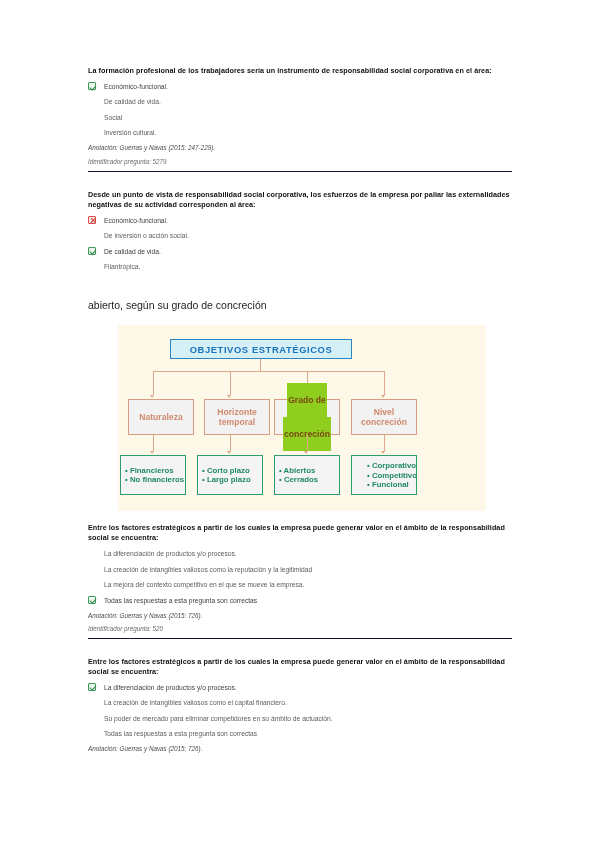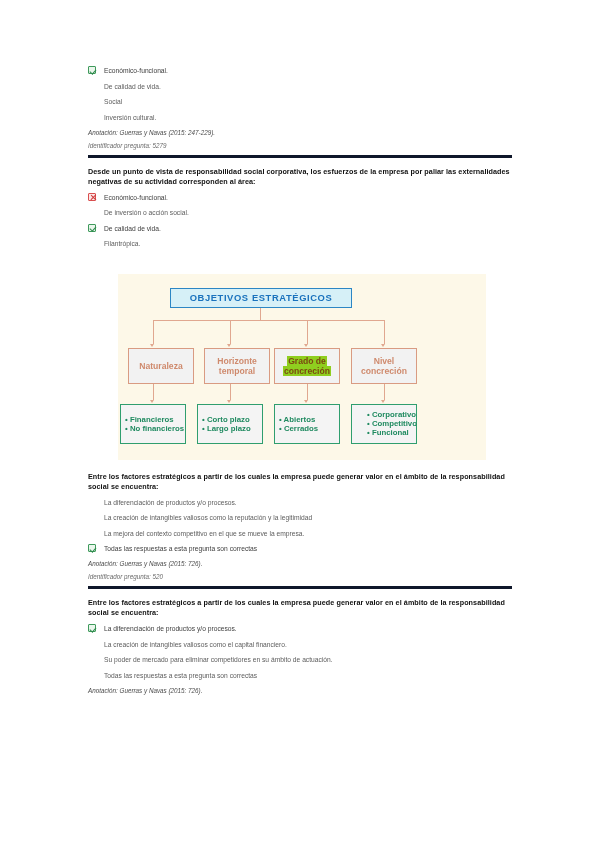--- a/index.html
+++ b/index.html
@@ -26,22 +26,22 @@
     left: 88px;
     top: 66px;
     width: 424px;
   }
 
   
   .qblock {
     padding-bottom: 5px;
   }
   .qblock + .qblock {
-    border-top: 3px solid #0f172a;
-    padding-top: 9px;
+    border-top: 1px solid #0f172a;
+    padding-top: 18px;
   }
   .qblock.no-rule {
     border-top: none;
   }
   .qstem {
     font-size: 7.2px;
     font-weight: bold;
     line-height: 1.38;
     color: #111111;
     letter-spacing: 0.01em;
@@ -179,21 +179,21 @@
     flex-direction: column;
   }
   .node.mid.m1 { left: 10px; }
   .node.mid.m2 { left: 86px; }
   .node.mid.m3 { left: 156px; }
   .node.mid.m4 { left: 233px; }
 
   .hl {
     background: #8fce1f;
     color: #7a4a10;
-    padding: 0 1px;
+    padding: 12px 1px;
     display: inline-block;
   }
 
   .node.leaf {
     top: 118px;
     width: 66px;
     height: 40px;
     background: #f4f4f4;
     border: 1.6px solid #2f9e6e;
     color: #1f8a60;
@@ -225,20 +225,21 @@
     border-top: 3.4px solid #e0a78f;
   }
 </style>
 </head>
 <body>
 
 <div class="page">
   <div class="content">
 
     <div class="qblock no-rule">
+      <p class="qstem">La formación profesional de los trabajadores sería un instrumento de responsabilidad social corporativa en el área:</p>
       <div class="opt">
         <span class="opt-mark">
             <span class="box check"></span>
           </span>
         <span class="opt-label">Económico-funcional.</span>
       </div>
       <div class="opt faint">
         <span class="opt-mark"></span>
         <span class="opt-label">De calidad de vida.</span>
       </div>
@@ -271,20 +272,21 @@
             <span class="box check"></span>
           </span>
         <span class="opt-label">De calidad de vida.</span>
       </div>
       <div class="opt faint">
         <span class="opt-mark"></span>
         <span class="opt-label">Filantrópica.</span>
       </div>
     </div>
 
+    <div class="section-heading">abierto, según su grado de concreción</div>
 
     <div class="diagram">
       <div class="diagram-inner">
 
         <div class="node root">OBJETIVOS ESTRATÉGICOS</div>
 
         <div class="conn vline" style="left:142px; top:22px; height:12px;"></div>
         <div class="conn hline" style="left:35px; top:34px; width:232px;"></div>
         <div class="conn vline" style="left:35px;  top:34px; height:24px;"></div>
         <div class="conn vline" style="left:112px; top:34px; height:24px;"></div>

